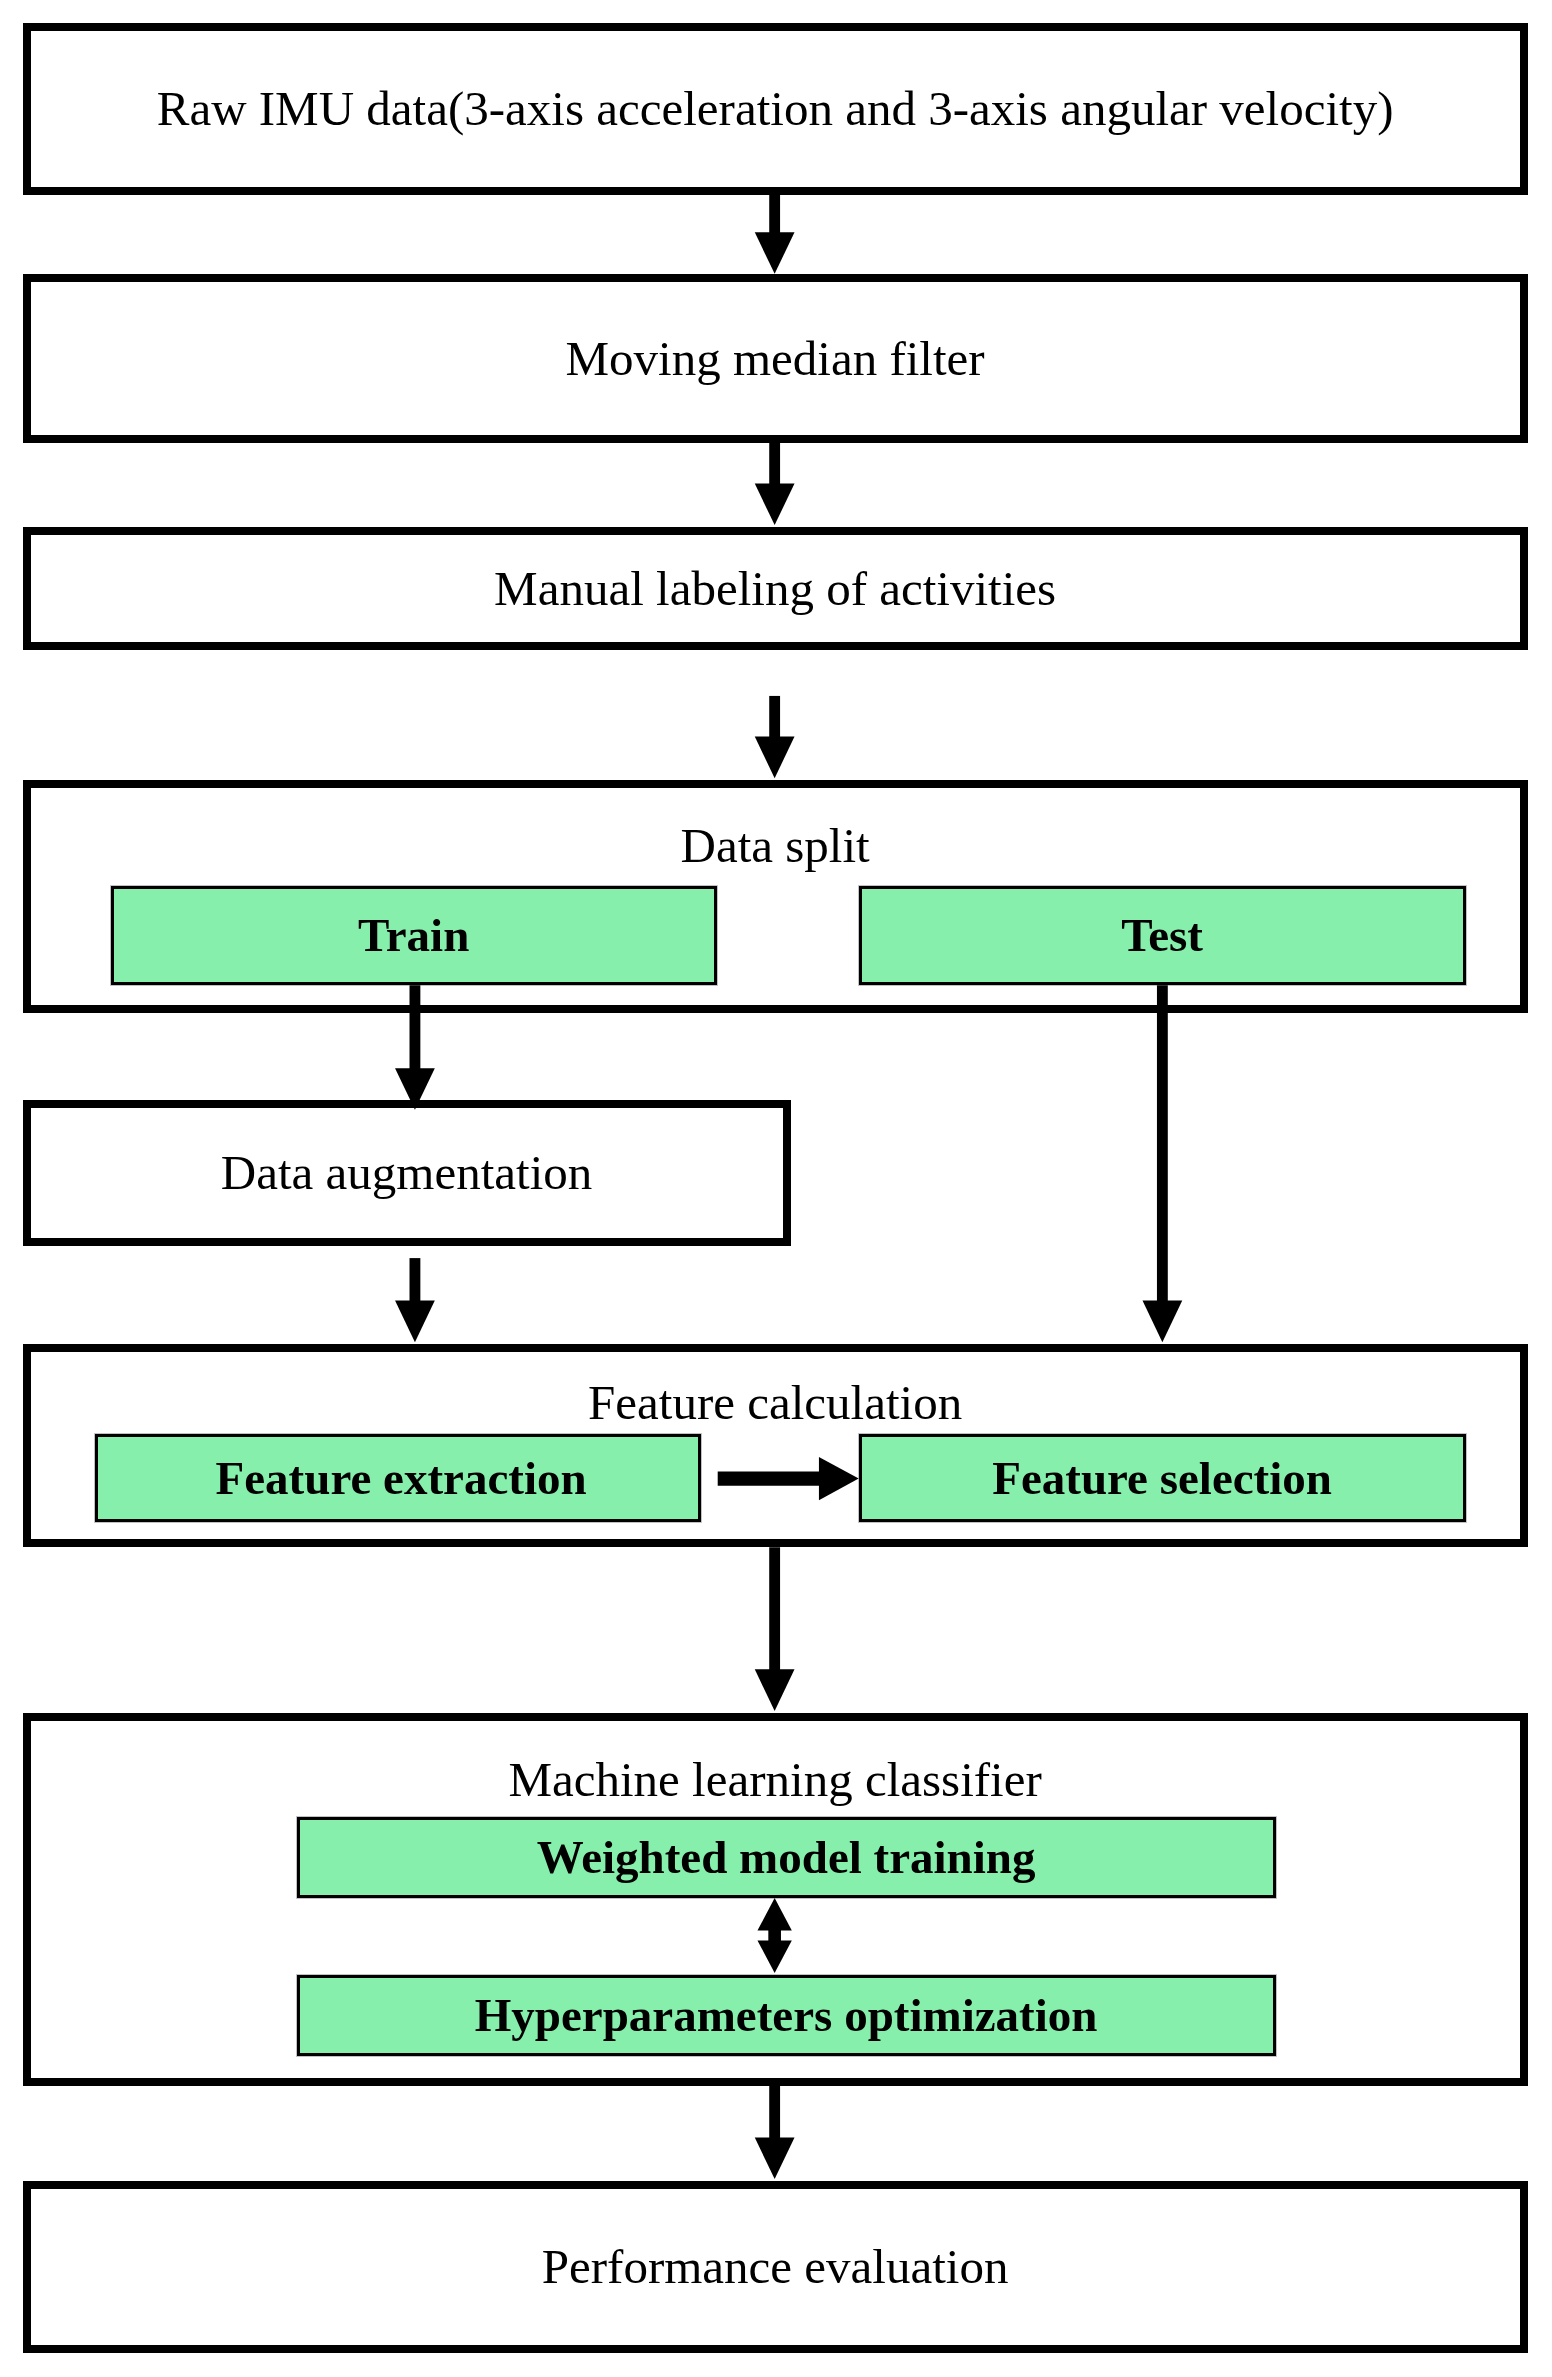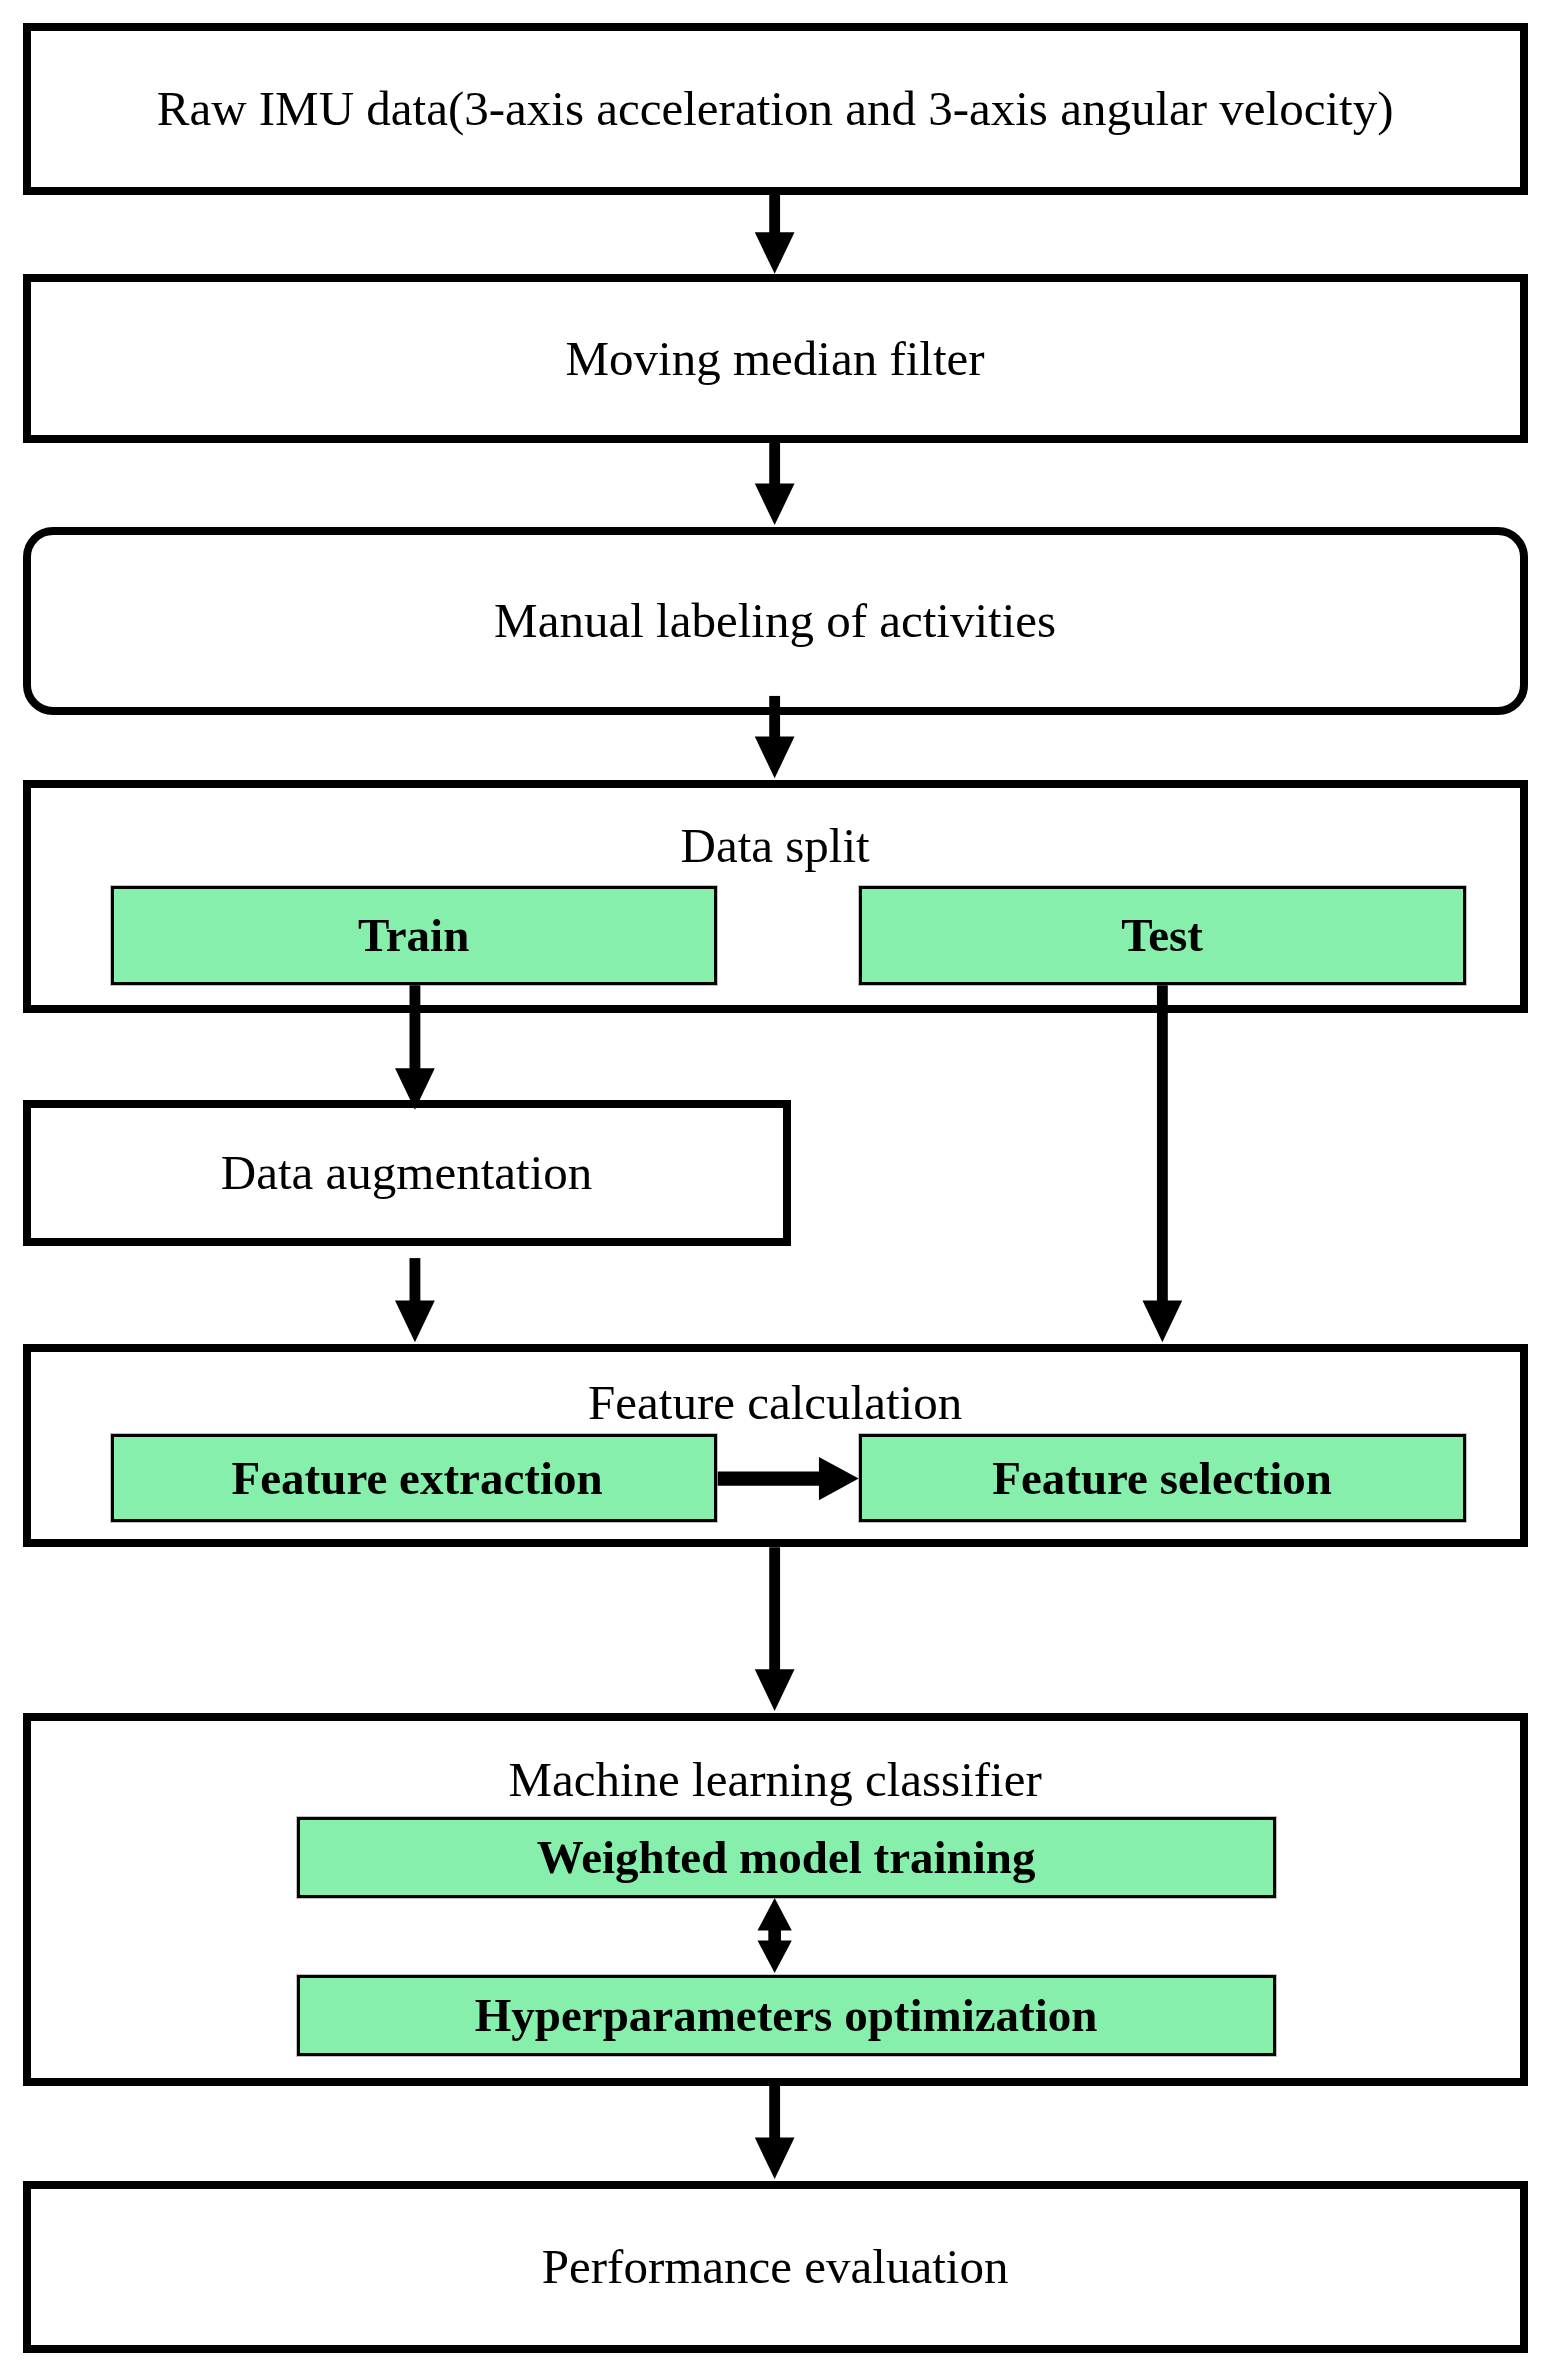--- a/index.html
+++ b/index.html
@@ -67,41 +67,41 @@
 
   <div class="box" style="left:22.6px; top:22.6px; width:1505px; height:172px; flex-direction:row;">
     <div>Raw IMU data</div>
     <div>(3-axis acceleration and 3-axis angular velocity)</div>
   </div>
 
   <div class="box" style="left:22.6px; top:274px; width:1505px; height:169px;">
     <div>Moving median filter</div>
   </div>
 
-  <div class="box" style="left:22.6px; top:527px; width:1505px; height:188px;border-radius:30px;">
+  <div class="box" style="left:22.6px; top:527px; width:1505px; height:123px;">
     <div>Manual labeling of activities</div>
   </div>
 
   <div class="box group" style="left:22.6px; top:780px; width:1505px; height:233px; padding-top:20px;">
     <div class="group-title">Data split</div>
     <div class="inner" style="left:80px; top:98px; width:606px; height:99px;">
       <div>Train</div>
     </div>
     <div class="inner" style="left:828px; top:98px; width:607px; height:99px;">
       <div>Test</div>
     </div>
   </div>
 
   <div class="box" style="left:22.6px; top:1100px; width:768px; height:146px;">
     <div>Data augmentation</div>
   </div>
 
   <div class="box group" style="left:22.6px; top:1344px; width:1505px; height:203px; padding-top:12.7px;">
     <div class="group-title">Feature calculation</div>
-    <div class="inner" style="left:80px; top:82px; width:606px; height:88px;padding-left:7px;">
+    <div class="inner" style="left:64px; top:82px; width:606px; height:88px;padding-left:7px;">
       <div>Feature extraction</div>
     </div>
     <div class="inner" style="left:828px; top:82px; width:607px; height:88px;">
       <div>Feature selection</div>
     </div>
   </div>
 
   <div class="box group" style="left:22.6px; top:1713px; width:1505px; height:373px; padding-top:21px;">
     <div class="group-title">Machine learning classifier</div>
     <div class="inner" style="left:266px; top:96px; width:979px; height:81px;">

